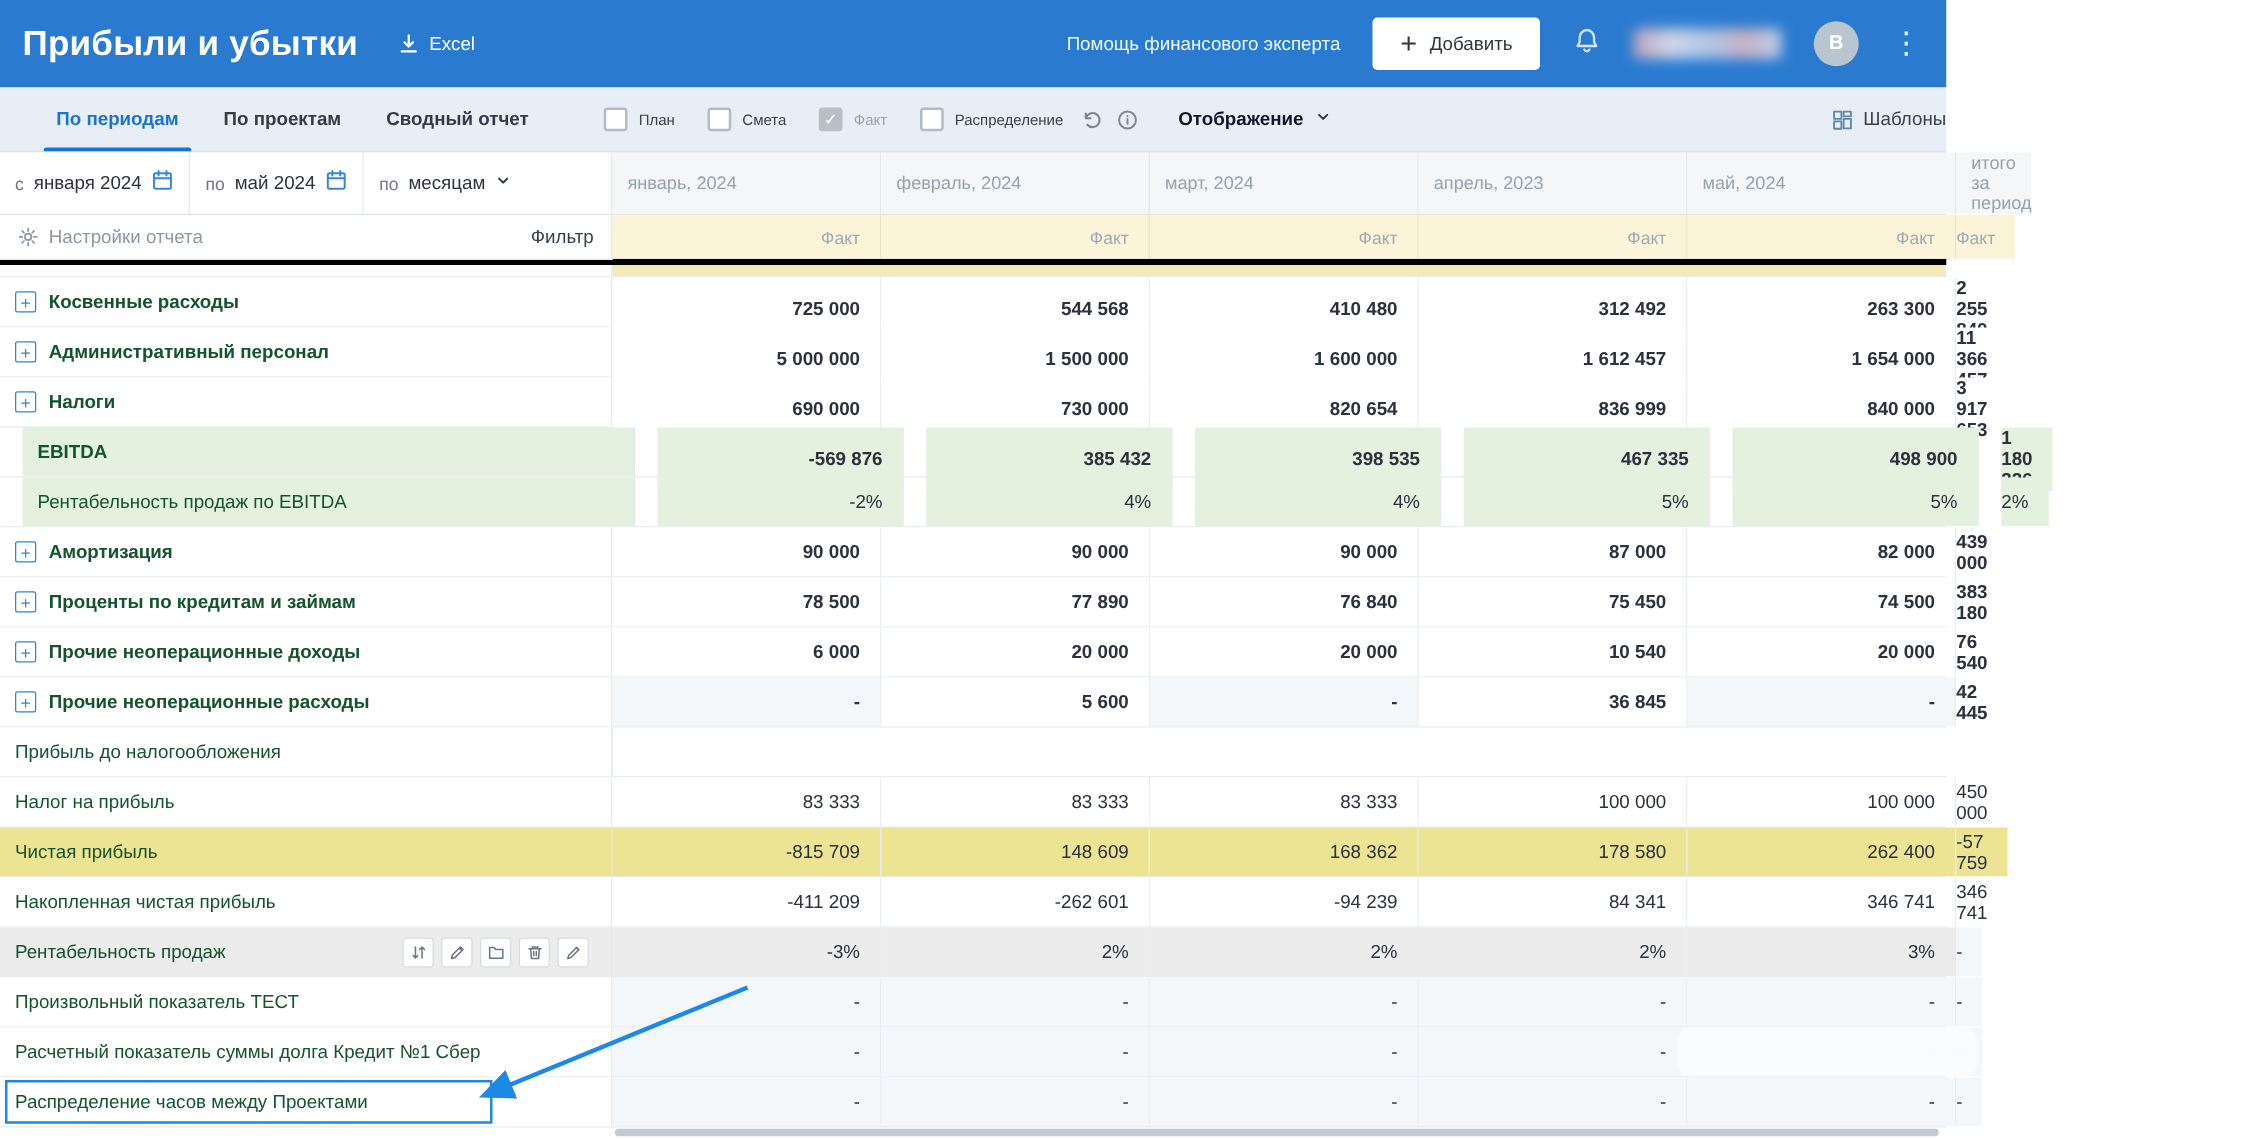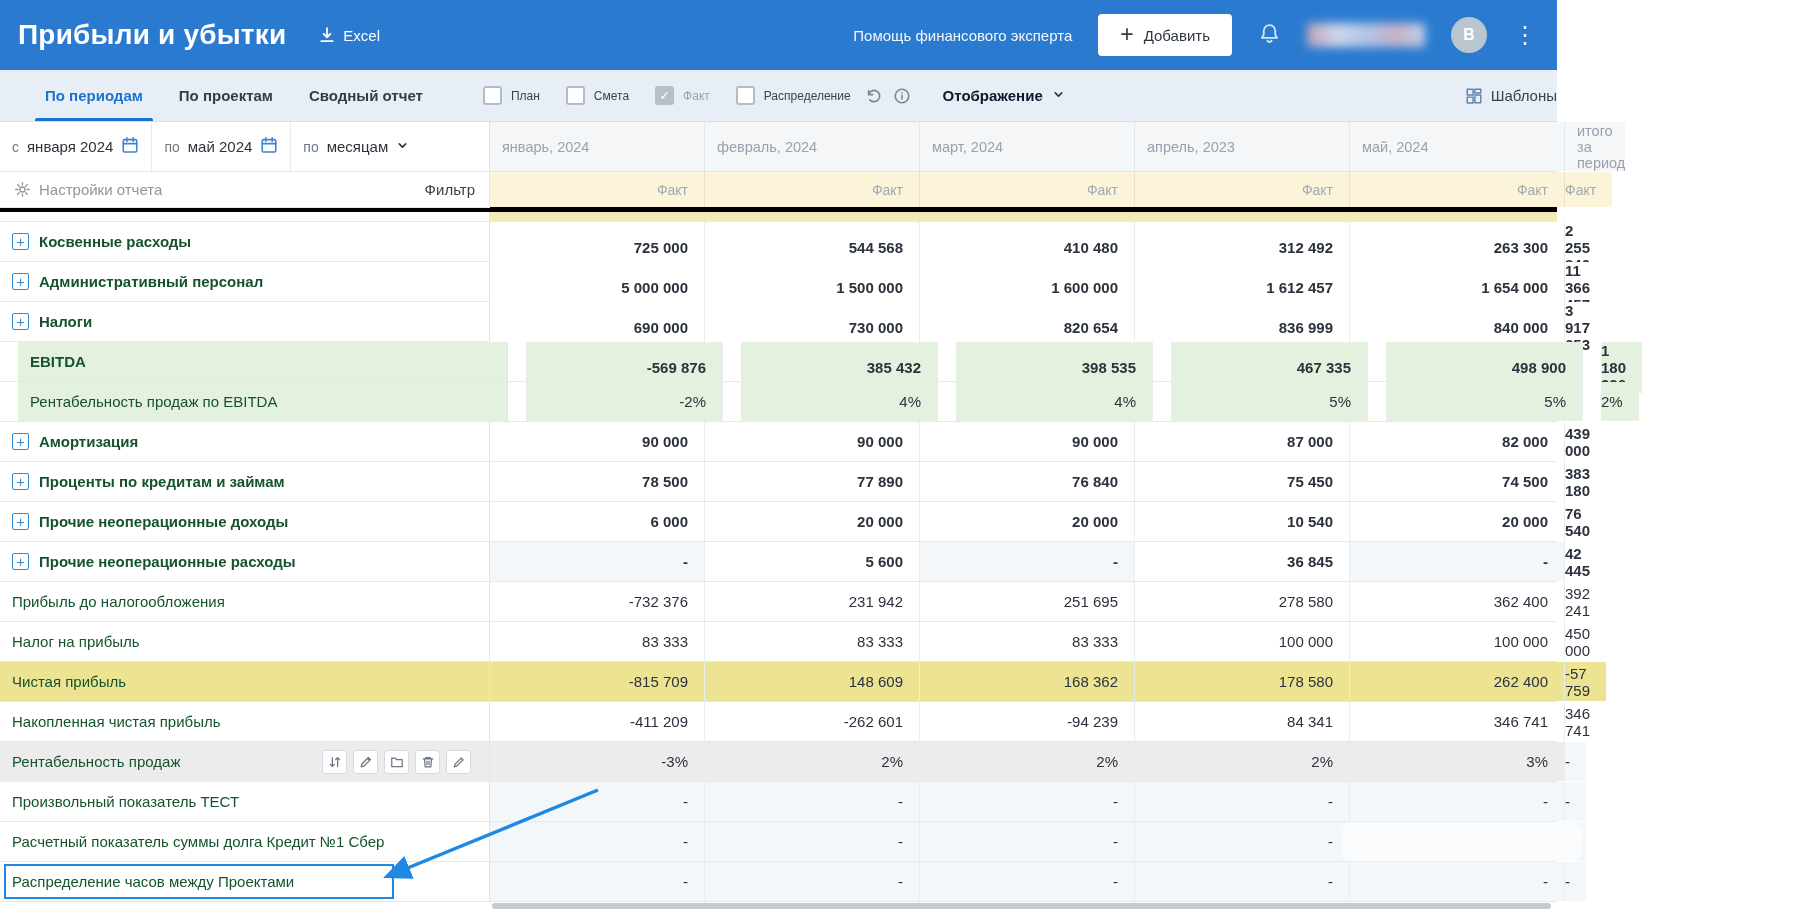--- a/index.html
+++ b/index.html
@@ -393,28 +393,20 @@
           <div class="vcell">5 600</div>
           <div class="vcell dash">-</div>
           <div class="vcell">36 845</div>
           <div class="vcell dash">-</div>
           <div class="vcell">42 445</div>
         </div>
       </div>
       <div class="trow st-normal">
         <div class="label-cell">
           <div class="lab-text">Прибыль до налогообложения</div>
-        </div>
-        <div class="vals">
-          <div class="vcell">-732 376</div>
-          <div class="vcell">231 942</div>
-          <div class="vcell">251 695</div>
-          <div class="vcell">278 580</div>
-          <div class="vcell">362 400</div>
-          <div class="vcell">392 241</div>
         </div>
       </div>
       <div class="trow st-normal">
         <div class="label-cell">
           <div class="lab-text">Налог на прибыль</div>
         </div>
         <div class="vals">
           <div class="vcell">83 333</div>
           <div class="vcell">83 333</div>
           <div class="vcell">83 333</div>

